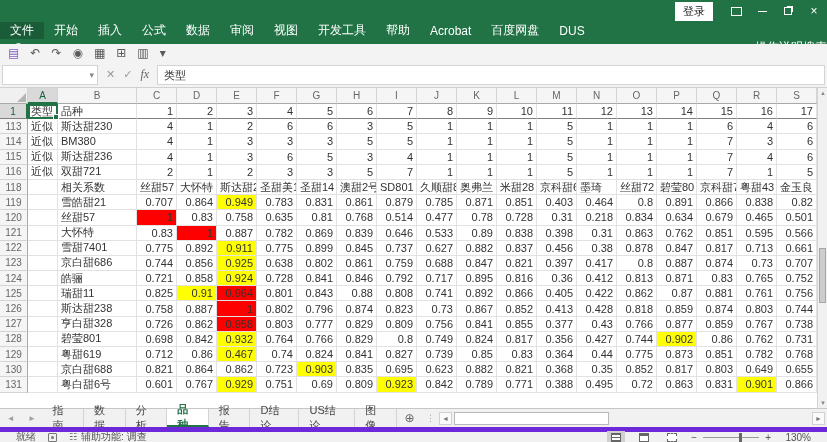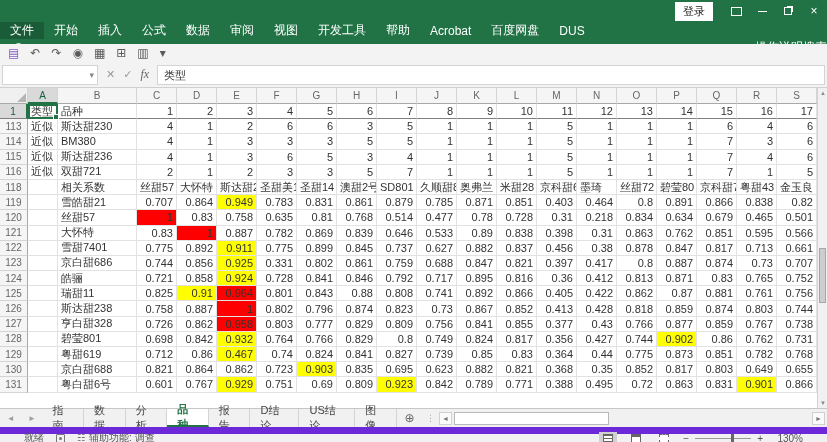--- a/index.html
+++ b/index.html
@@ -68,21 +68,21 @@
   .stab { padding:0 10px; display:flex; align-items:center; border-right:1px solid #d4d4d4; cursor:default; }
   .stab.active { background:#fff; color:#217346; font-weight:bold; border-bottom:2px solid #217346; }
   .addsheet { width:26px; display:flex; align-items:center; justify-content:center; color:#666; font-size:12px; }
   .hscroll { margin-left:auto; display:flex; align-items:center; padding-right:2px; }
   .hsep { color:#b0b0b0; font-size:9px; padding:0 4px; }
   .harr { width:13px; height:13px; border:1px solid #d0d0d0; background:#fafafa; color:#777; font-size:7px; display:flex; align-items:center; justify-content:center; }
   .htrack { width:360px; height:13px; position:relative; background:#f1f1f1; }
   .hthumb { position:absolute; left:2px; top:0; width:155px; height:13px; background:#fff; border:1px solid #b8b8b8; }
 
   
-  .statusbar { position:absolute; top:427px; left:0; right:0; height:15px; background:#f1f1f1; border-top:7px solid #6d28d9; display:flex; align-items:center; font-size:10px; color:#555; padding:0 24px; gap:12px; }
+  .statusbar { position:absolute; top:427px; left:0; right:0; height:15px; background:#f1f1f1; border-top:5px solid #6d28d9; display:flex; align-items:center; font-size:10px; color:#555; padding:0 16px; gap:12px; }
   .macro-ic { width:9px; height:9px; border:1px solid #777; border-radius:1px; position:relative; }
   .macro-ic:after { content:''; position:absolute; left:2px; top:2px; right:2px; bottom:2px; background:#777; border-radius:50%; }
   .acc-group { display:flex; align-items:center; gap:4px; }
   .acc-ic { font-size:9px; color:#666; }
   .sb-right { margin-left:auto; display:flex; align-items:center; gap:10px; }
   .view-ic { width:18px; height:13px; display:flex; align-items:center; justify-content:center; }
   .view-ic.sel { background:#d0d0d0; }
   .vg { width:10px; height:9px; border:1px solid #666; background:linear-gradient(#666 1px, transparent 1px) 0 3px/10px 3px, #fff; }
   .vp { width:10px; height:9px; border:1px solid #666; border-top:3px solid #666; background:#fff; }
   .vb { width:10px; height:9px; border:1px dashed #666; background:#fff; }
@@ -401,21 +401,21 @@
         <div class="cell cv num">0.713</div>
         <div class="cell cv num">0.661</div>
       </div>
       <div class="grow">
         <div class="rn">123</div>
         <div class="cell ca txt"></div>
         <div class="cell cb txt">京白甜686</div>
         <div class="cell cv num">0.744</div>
         <div class="cell cv num">0.856</div>
         <div class="cell cv num hl-y">0.925</div>
-        <div class="cell cv num">0.331</div>
+        <div class="cell cv num">0.638</div>
         <div class="cell cv num">0.802</div>
         <div class="cell cv num">0.861</div>
         <div class="cell cv num">0.759</div>
         <div class="cell cv num">0.688</div>
         <div class="cell cv num">0.847</div>
         <div class="cell cv num">0.821</div>
         <div class="cell cv num">0.397</div>
         <div class="cell cv num">0.417</div>
         <div class="cell cv num">0.8</div>
         <div class="cell cv num">0.887</div>

